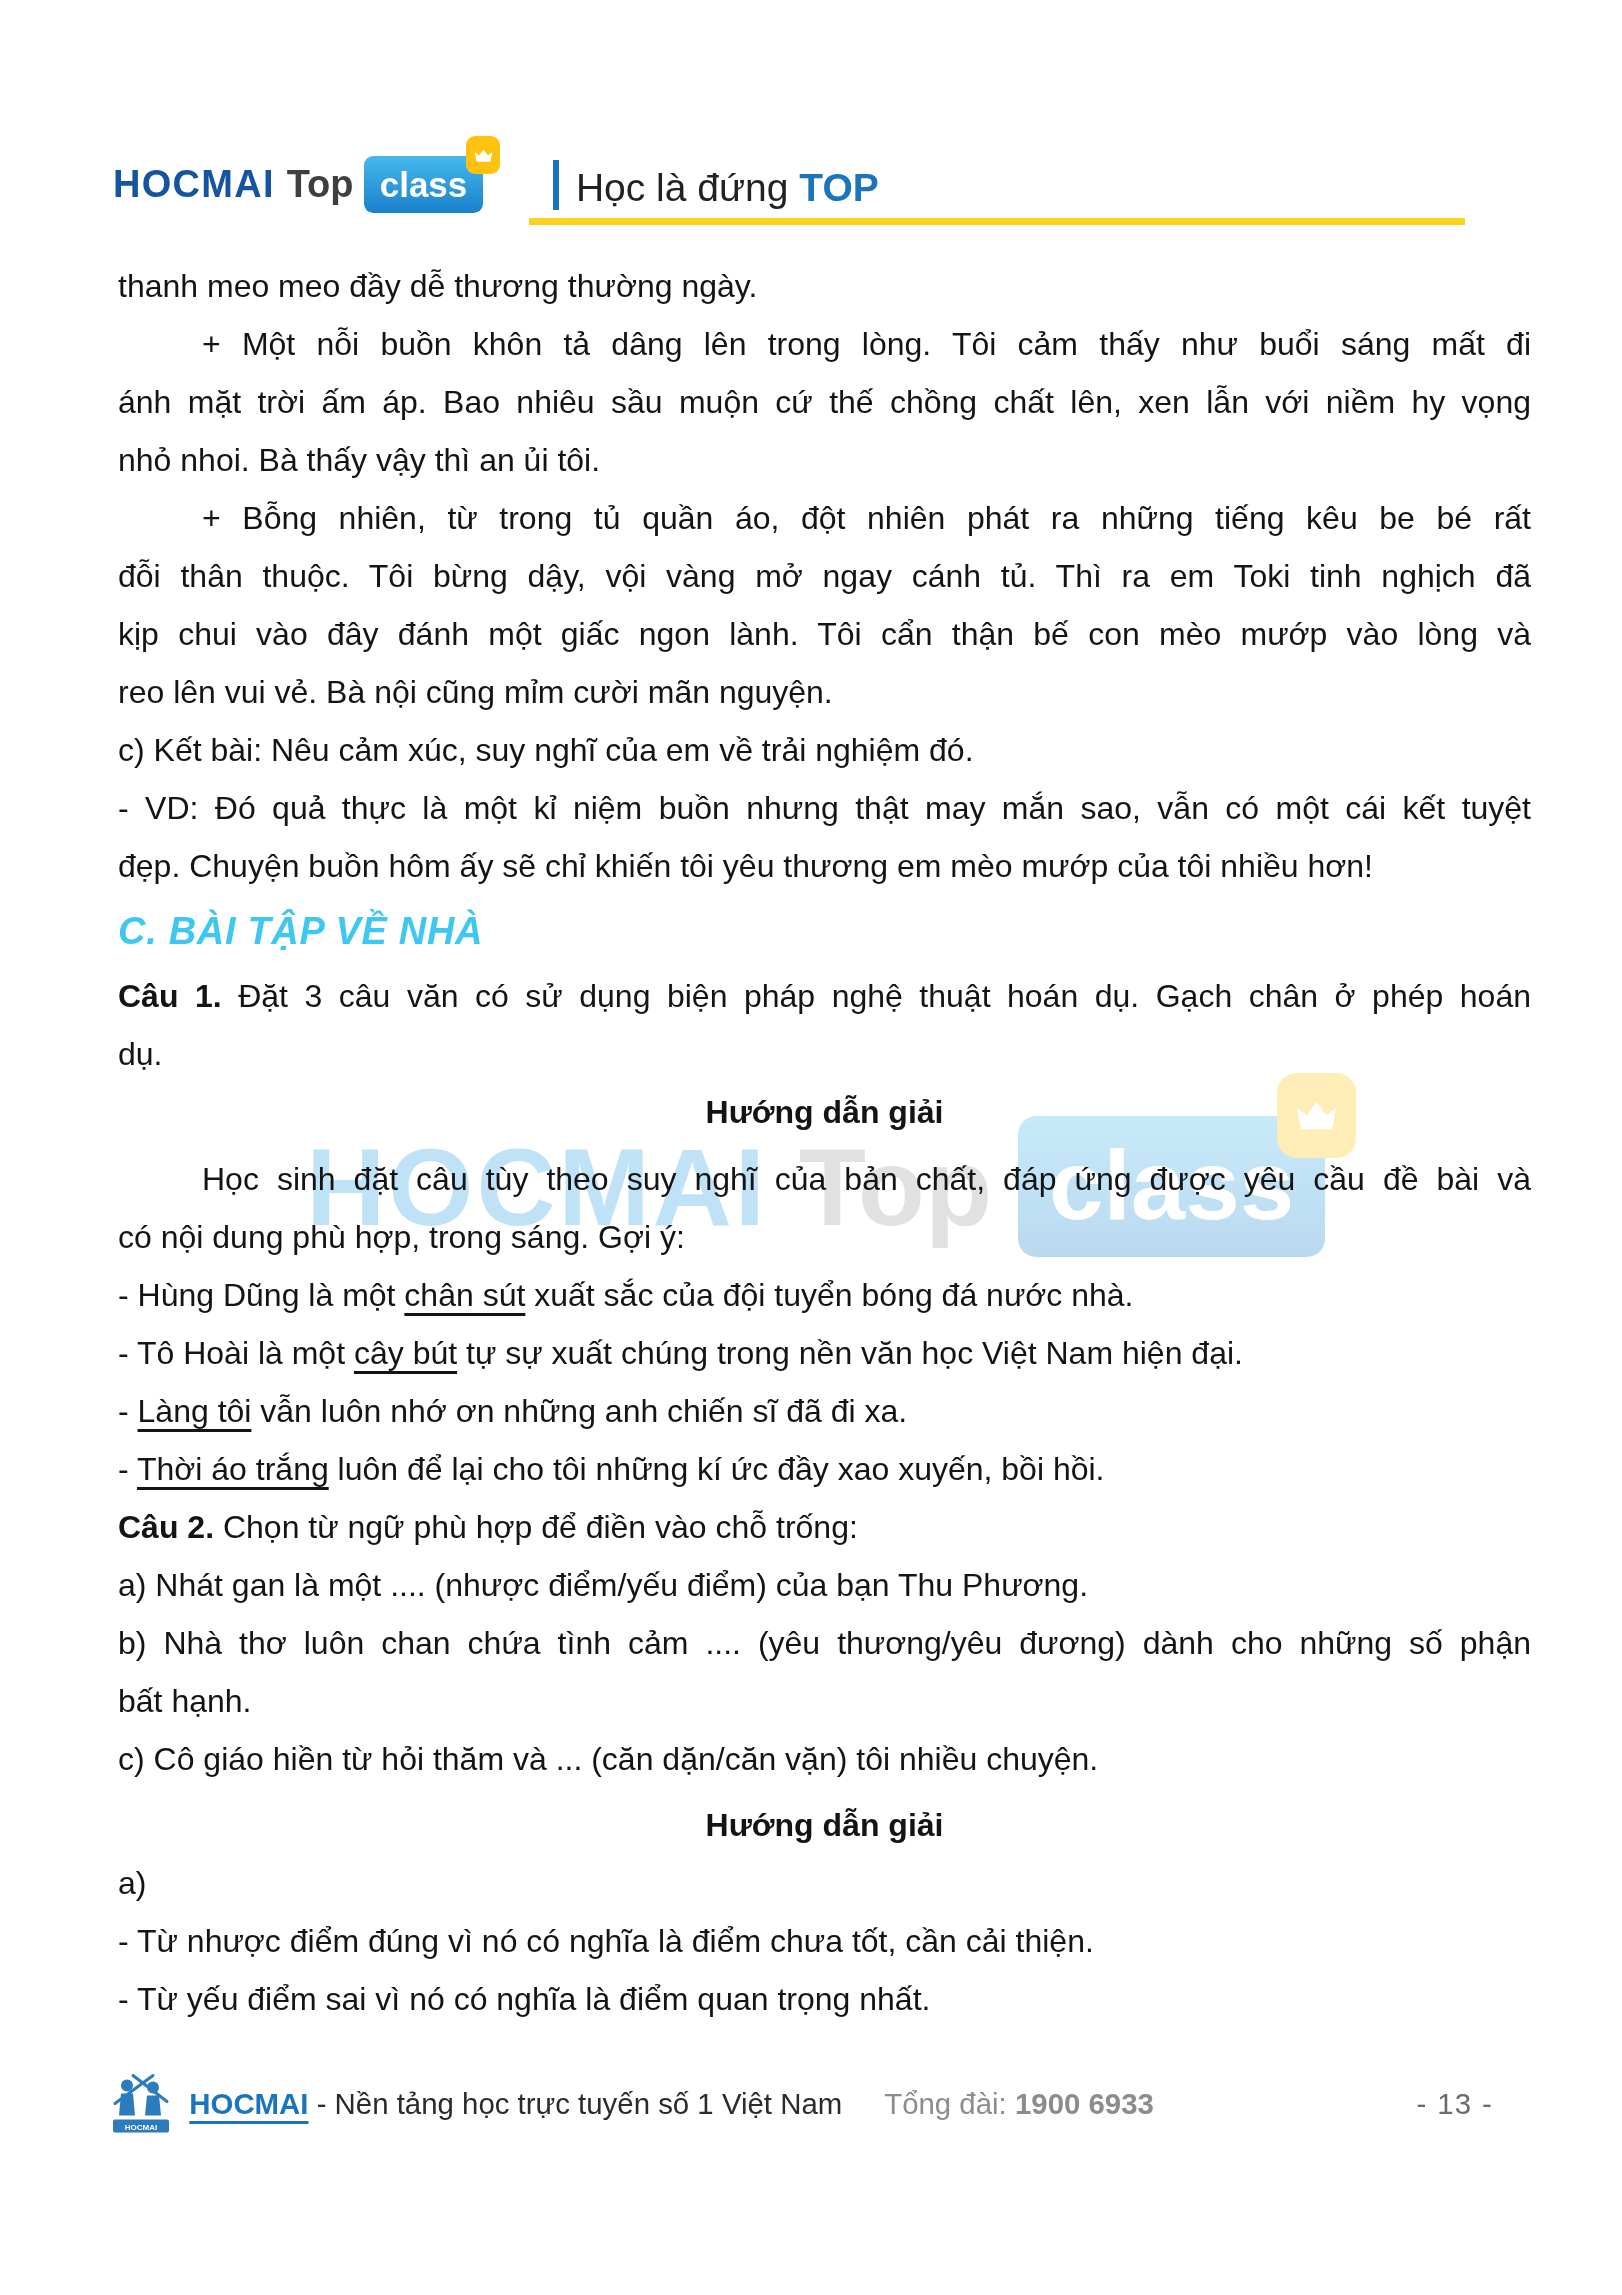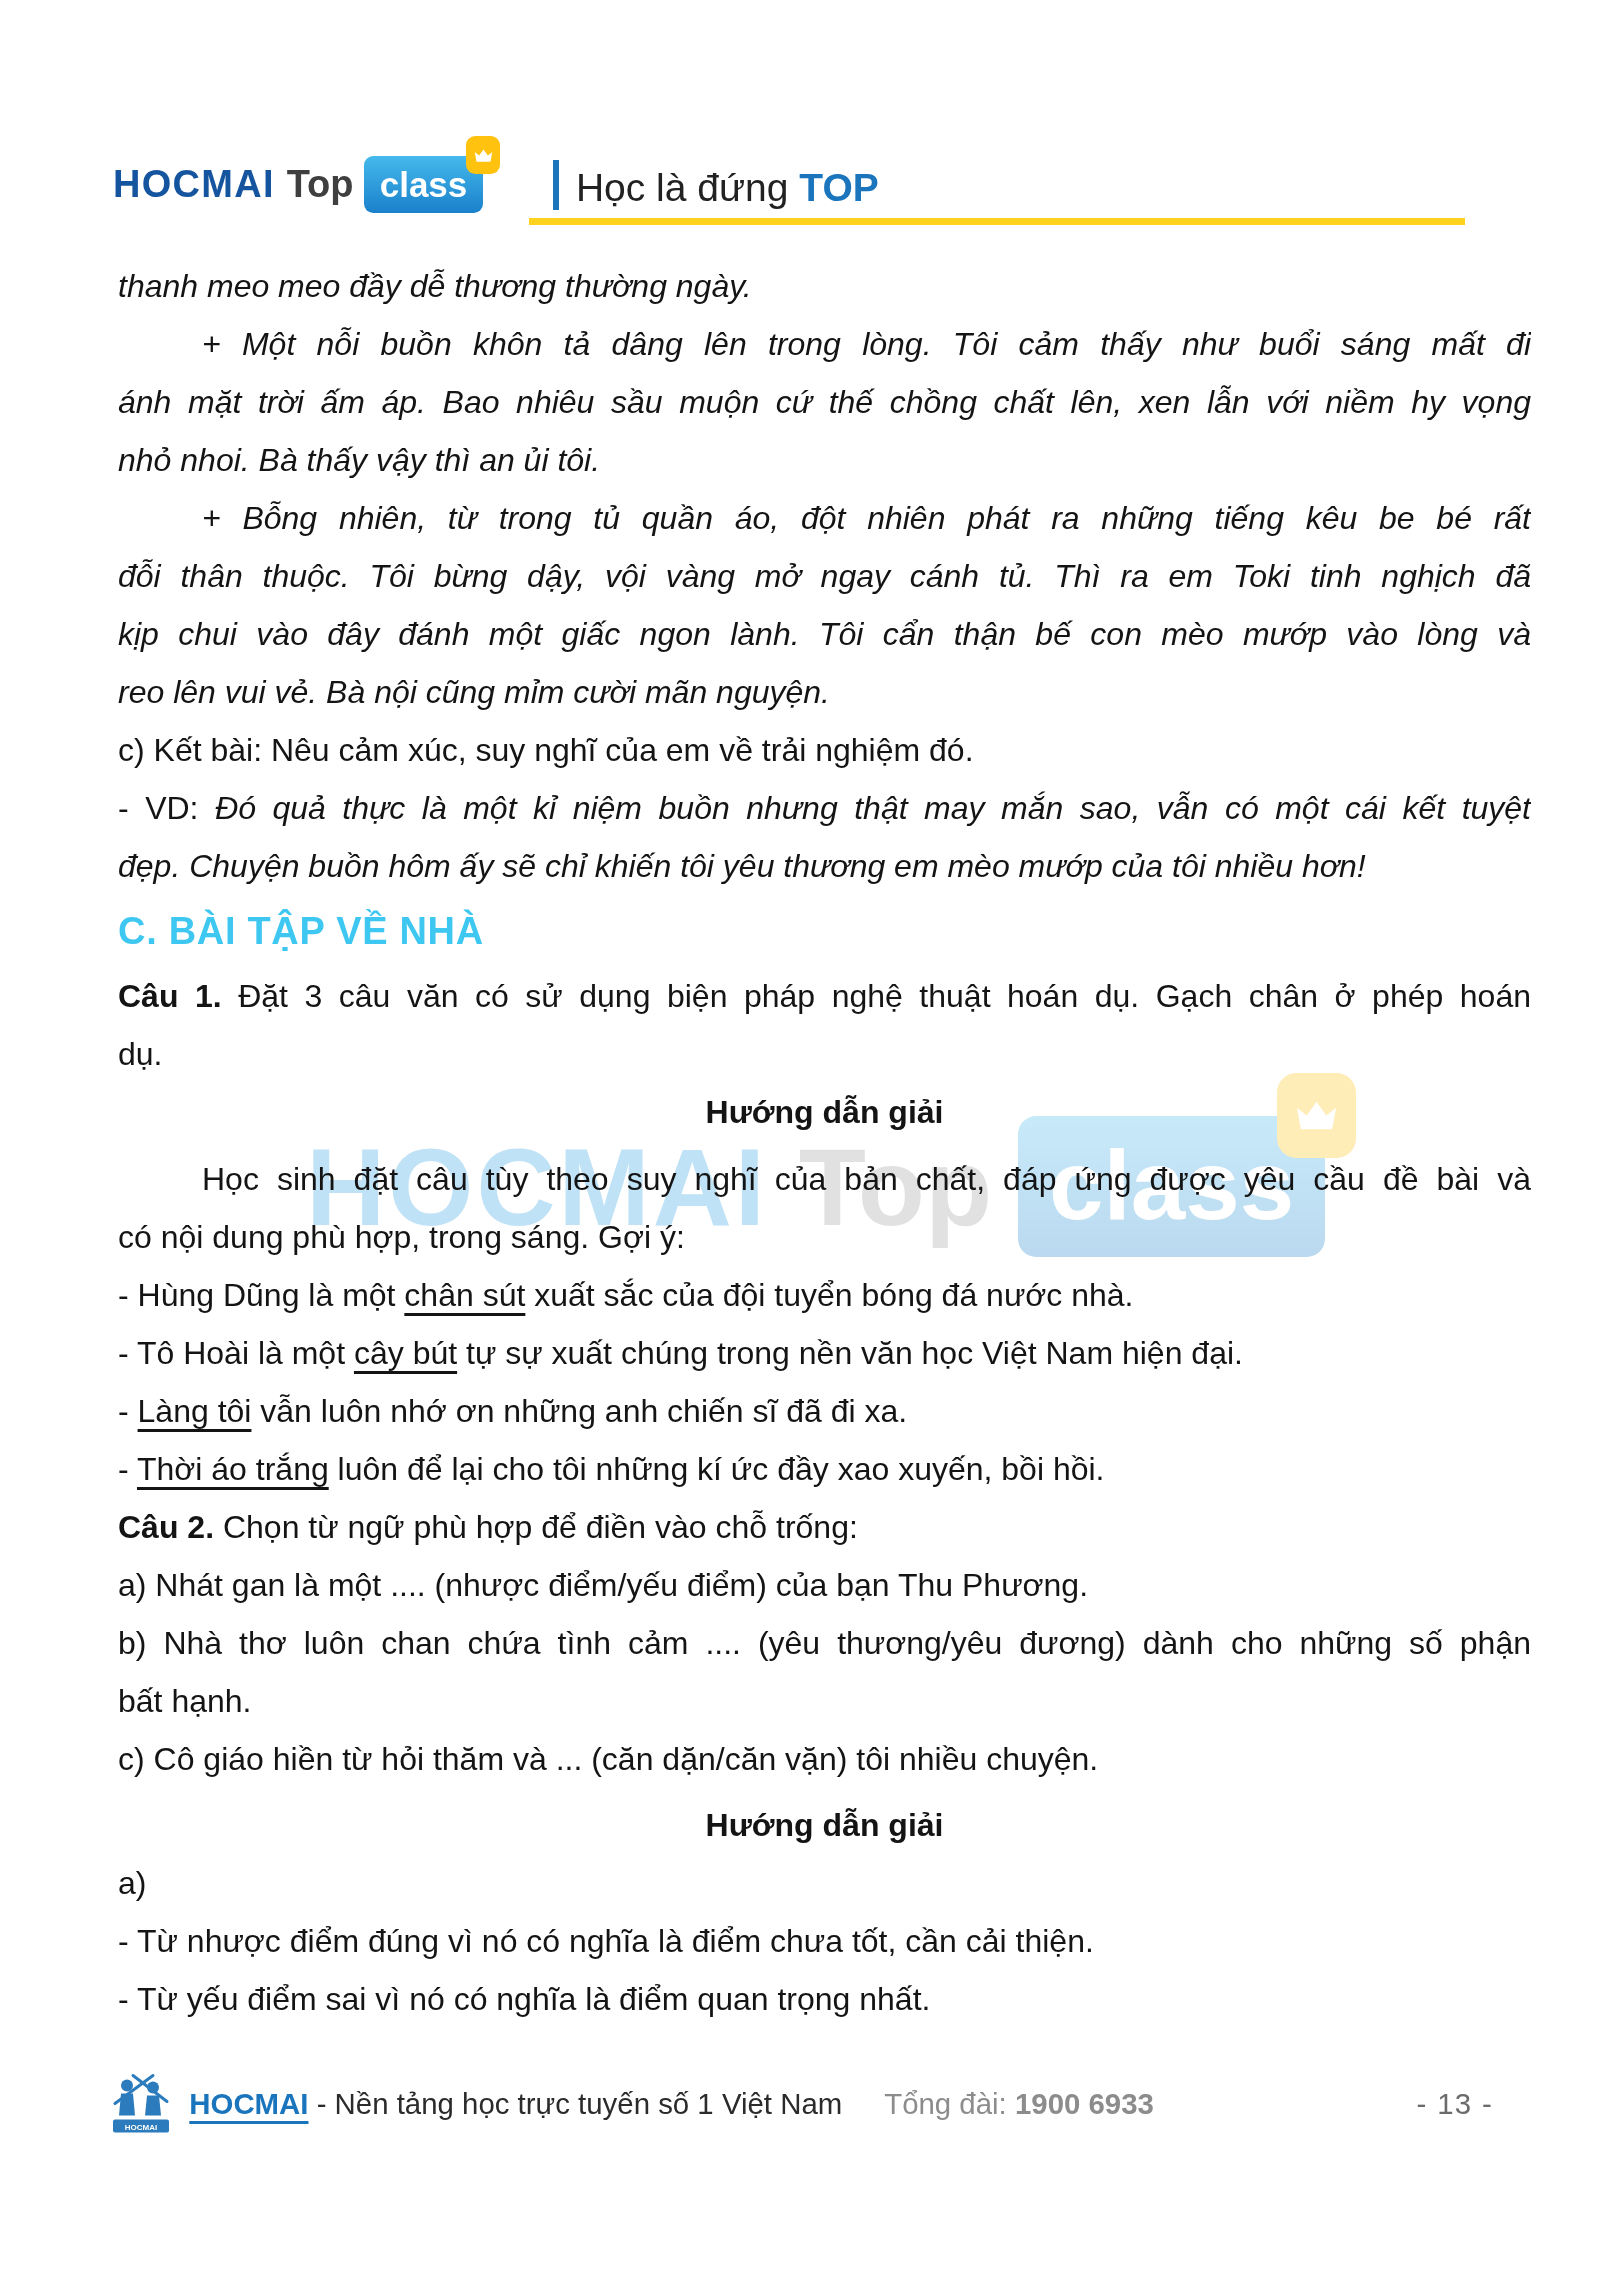--- a/index.html
+++ b/index.html
@@ -73,24 +73,24 @@
     font-size:32px;line-height:58px;height:58px;overflow:hidden;
     color:var(--text);
   }
   .line span{white-space:pre-wrap;}
   .justify{text-align:justify;text-align-last:justify;}
   .indent{text-indent:84px;}
   .mt14{margin-top:9.2px;}
   .mt12{margin-top:7.9px;}
   .heading{
     color:var(--heading-cyan);font-weight:700;font-size:38px;line-height:50px;height:50px;
-    margin-top:10.5px;margin-bottom:11.8px;letter-spacing:0.7px;
+    margin-top:10.5px;margin-bottom:11.8px;letter-spacing:0.7px;font-style:italic;
   }
   .guide{text-align:center;font-weight:700;}
-  span.i{font-style:italic;}
+  span.i{}
   span.b{font-weight:700;}
   span.u{text-decoration:underline;text-decoration-thickness:2.6px;text-underline-offset:6.5px;}
 
   
   footer{
     position:absolute;left:111px;top:2068px;width:1382px;height:72px;z-index:1;
     display:flex;align-items:center;font-size:29.4px;
   }
   .f-logo{width:60px;height:63px;margin-right:18.3px;flex:0 0 auto;}
   .f-link{color:var(--link-blue);font-weight:600;text-decoration:underline;text-decoration-thickness:2.6px;text-underline-offset:6.5px;}

